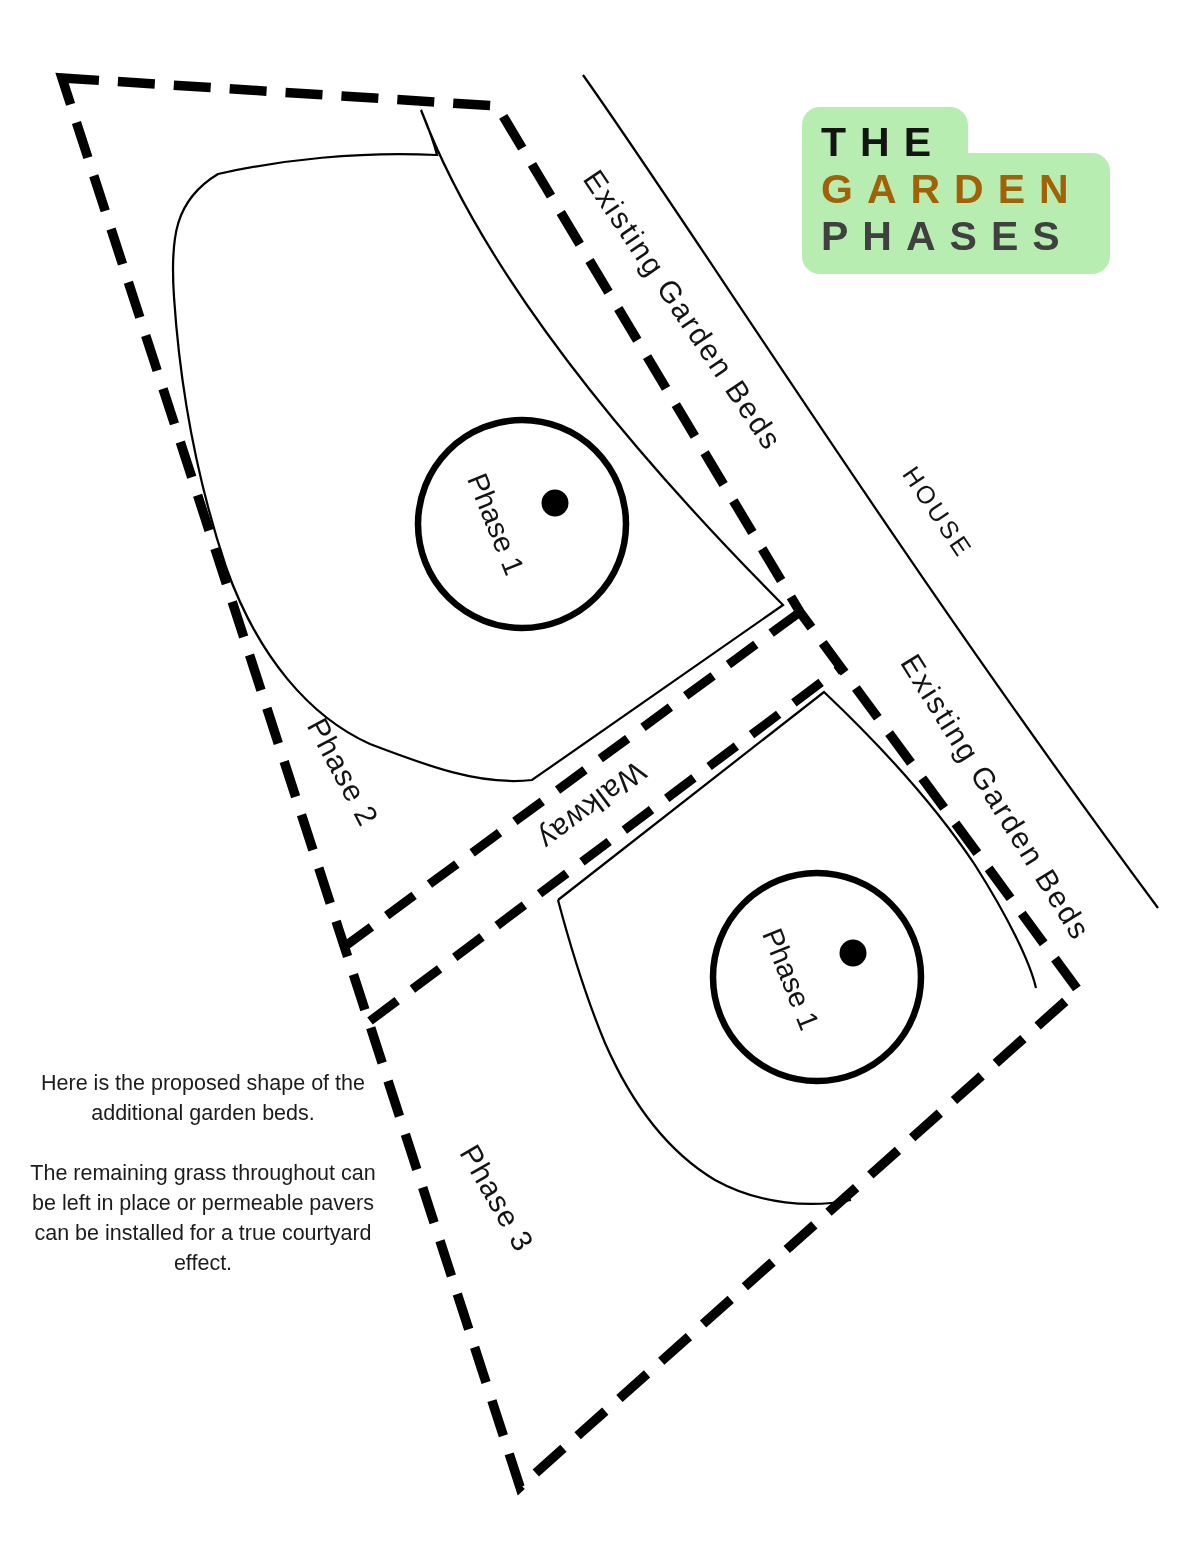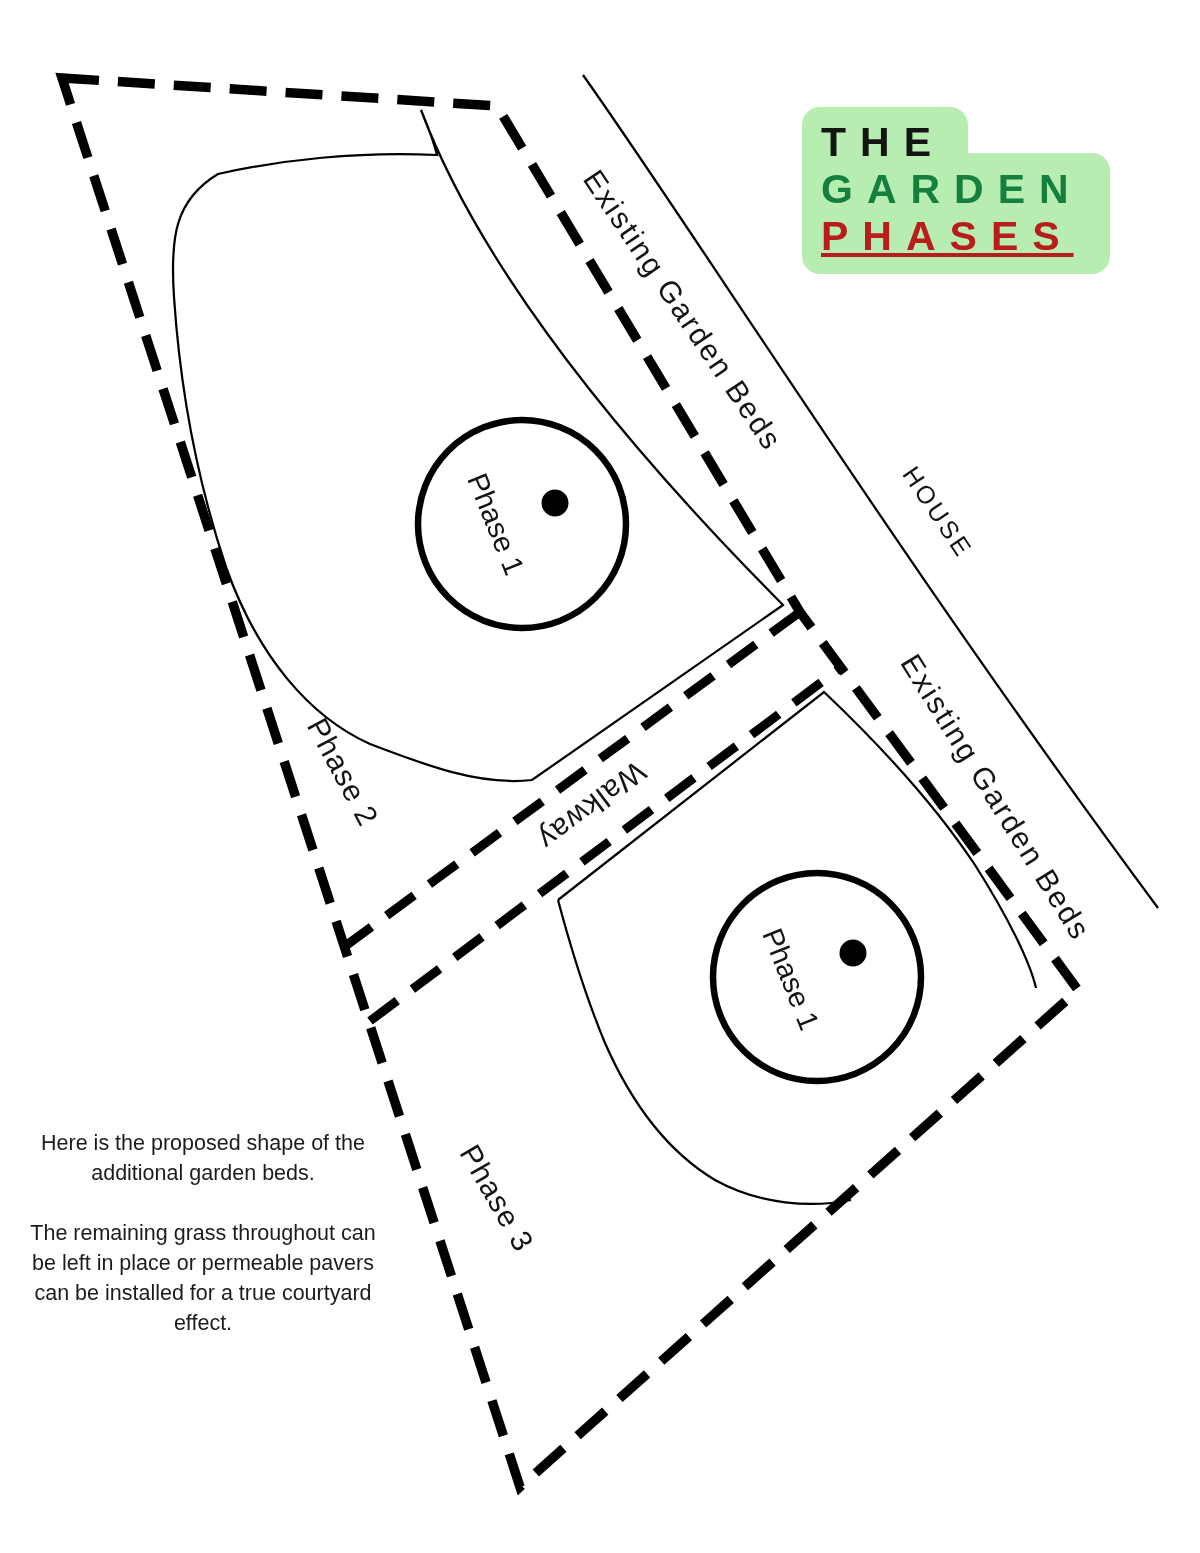--- a/index.html
+++ b/index.html
@@ -33,21 +33,21 @@
     font-size:41px;
     letter-spacing:14px;
     color:#141414;
     white-space:nowrap;
   }
   .badge .l1{top:12px;}
   .badge .l2{top:59px;}
   .badge .l3{top:106px;}
   
   .notes{
-    position:absolute;left:20px;top:1128px;width:366px;
+    position:absolute;left:20px;top:1068px;width:366px;
     font-size:21.5px;line-height:30px;color:#1c1c1c;
     text-align:center;
   }
   .notes p{margin:0 0 30px 0;padding:0;}
 </style>
 </head>
 <body>
 
 <div id="canvas">
 
@@ -99,22 +99,22 @@
 
     <text class="map-label" font-size="30" letter-spacing="1" text-anchor="middle" dominant-baseline="central" transform="translate(343,772) rotate(62)">Phase 2</text>
 
     <text class="map-label" font-size="30" letter-spacing="1" text-anchor="middle" dominant-baseline="central" transform="translate(497,1198) rotate(60)">Phase 3</text>
   </svg>
 
   <div class="badge">
     <div class="tab" style="background: rgb(183, 237, 177);"></div>
     <div class="main" style="background: rgb(183, 237, 177);"></div>
     <span class="line l1" style="color: rgb(20, 20, 20);">THE</span>
-    <span class="line l2" style="color: #15803d;">GARDEN</span>
-    <span class="line l3" style="color: #b91c1c; text-decoration: underline;">PHASES</span>
+    <span class="line l2" style="color: #a16207;">GARDEN</span>
+    <span class="line l3" style="color: #404040;">PHASES</span>
   </div>
 
   <div class="notes">
     <p>Here is the proposed shape of the additional garden beds.</p>
     <p>The remaining grass throughout can be left in place or permeable pavers can be installed for a true courtyard effect.</p>
   </div>
 
 </div>
 
 </body></html>

